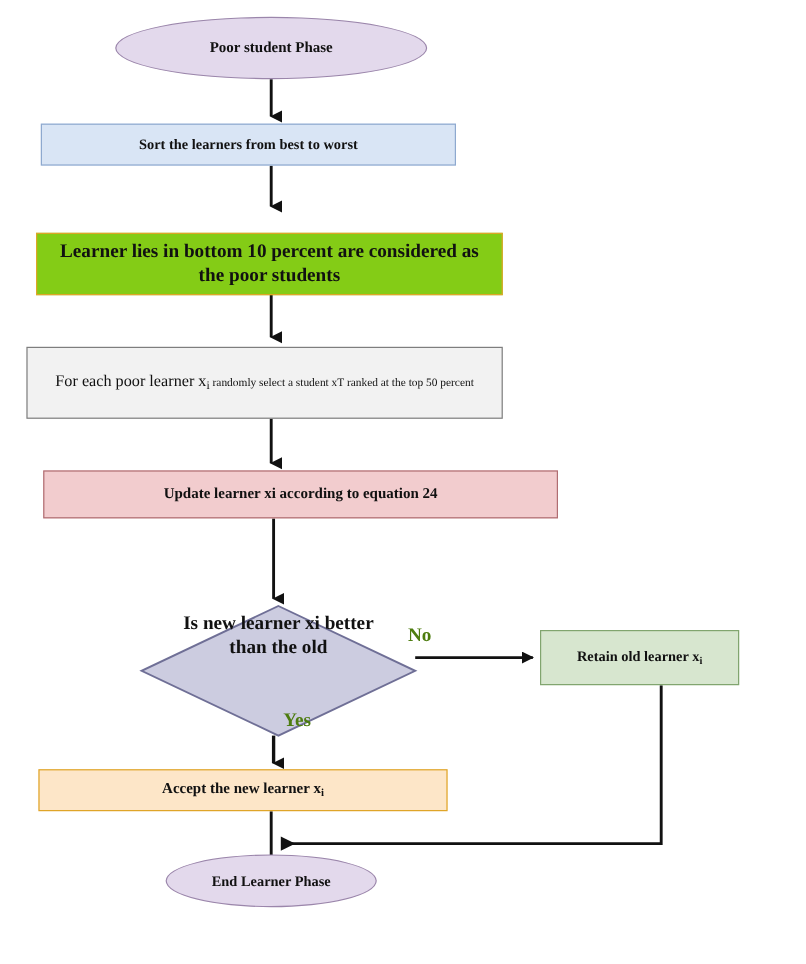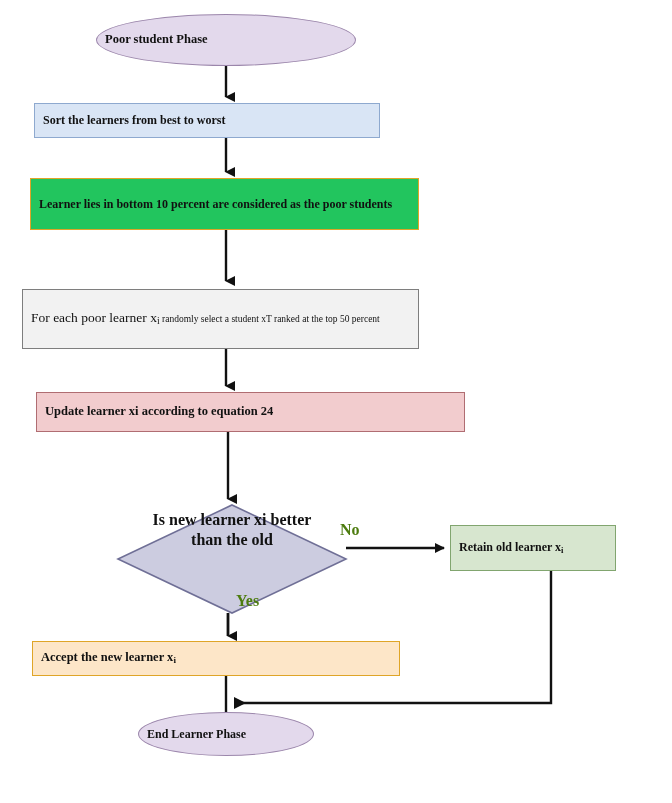--- a/index.html
+++ b/index.html
@@ -18,21 +18,21 @@
     position: absolute;
     left: 0; top: 0;
     width: 672px;
     height: 803px;
   }
   .node {
     position: absolute;
     box-sizing: border-box;
     display: flex;
     align-items: center;
-    justify-content: flex-start;
+    justify-content: center;
     text-align: center;
     color: #111111;
     font-weight: bold;
     line-height: 1.25;
     z-index: 3;
   }
   .node .txt { display: block; padding: 0 8px; }
 
   
   .terminator {
@@ -51,40 +51,40 @@
 
   
   .process { border-width: 1.6px; border-style: solid; }
 
   #node-sort {
     left: 34px; top: 103px; width: 346px; height: 35px;
     background: #d9e5f5; border-color: #8ea9cf;
     font-size: 12px;
   }
   #node-bottom10 {
-    left: 30px; top: 178px; width: 389px; height: 52px;
-    background: #22c55e; border-color: #dfa528;
-    font-size: 12px;
+    left: 30px; top: 194px; width: 389px; height: 52px;
+    background: #84cc16; border-color: #dfa528;
+    font-size: 16px;
   }
   #node-foreach {
     left: 22px; top: 289px; width: 397px; height: 60px;
     background: #f2f2f2; border-color: #7e7e7e;
     font-size: 13.5px; font-weight: normal;
   }
   #node-foreach .sub {
     font-size: 9.5px;
     font-weight: normal;
   }
   #node-update {
     left: 36px; top: 392px; width: 429px; height: 40px;
     background: #f2ccce; border-color: #b06d72;
     font-size: 12.5px;
   }
   #node-accept {
-    left: 32px; top: 641px; width: 368px; height: 35px;
+    left: 32px; top: 641px; width: 341px; height: 35px;
     background: #fde6c8; border-color: #dfa528;
     font-size: 12.5px;
   }
   #node-retain {
     left: 450px; top: 525px; width: 166px; height: 46px;
     background: #d7e6cf; border-color: #81a56f;
     font-size: 12px;
   }
 
   

